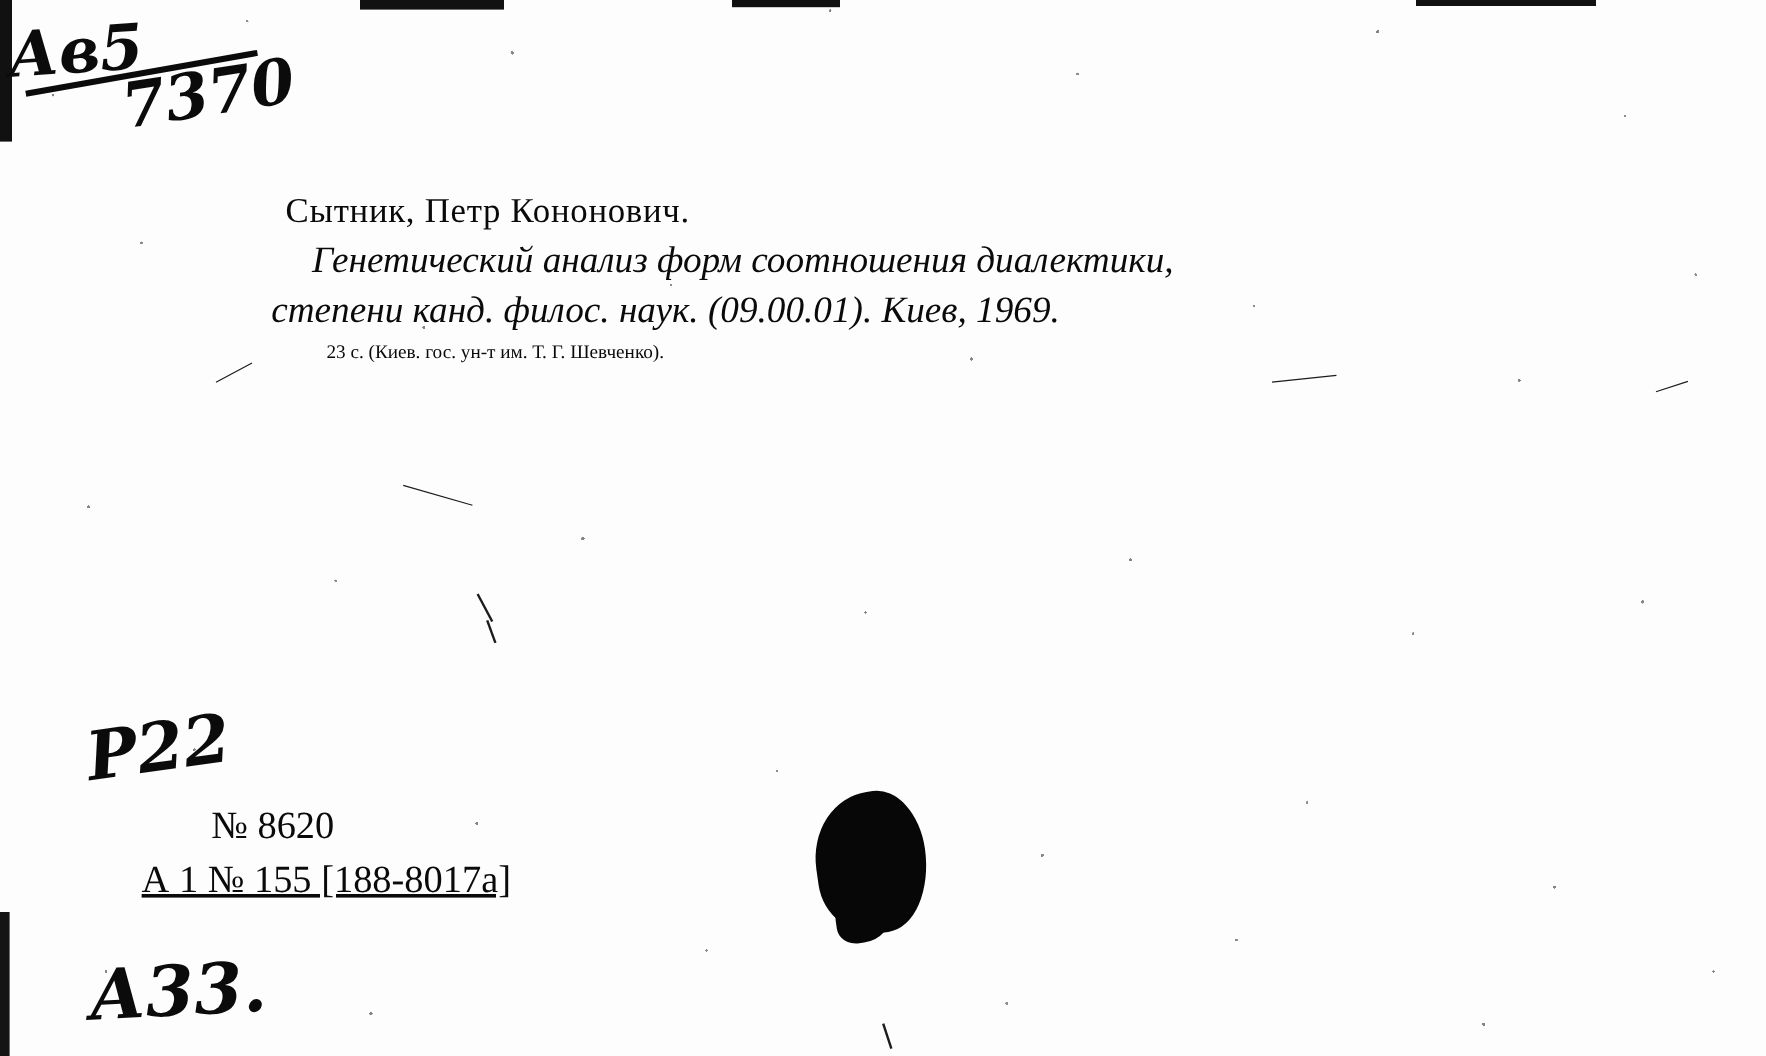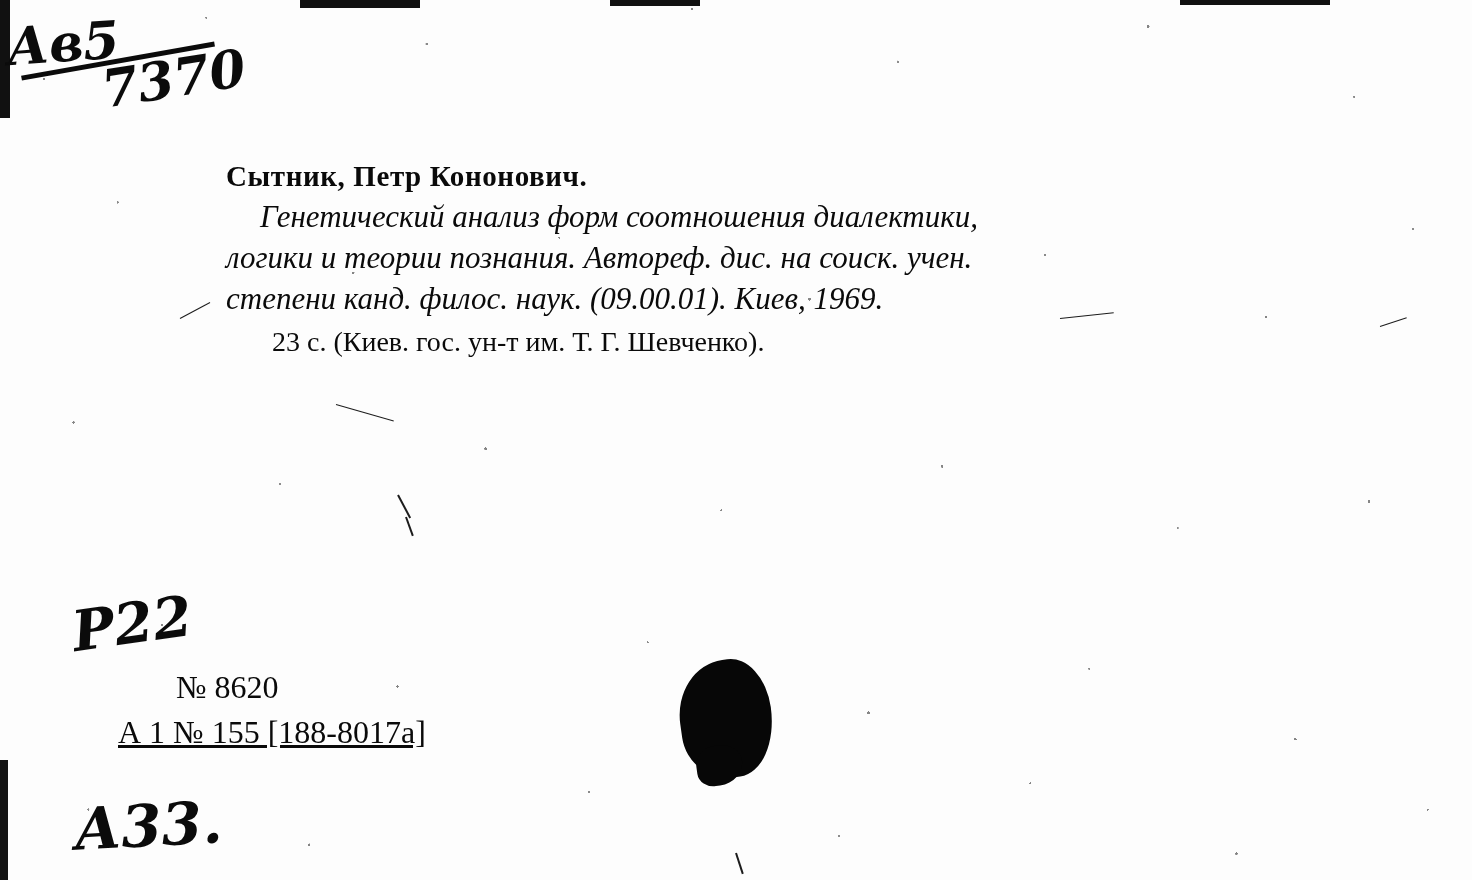--- a/index.html
+++ b/index.html
@@ -81,37 +81,37 @@
   }
 
   
   .record {
     position: absolute;
     left: 226px;
     top: 160px;
     width: 1170px;
   }
   .rec-author {
-    font-weight: bold;
+    font-weight: normal;
     font-size: 29px;
     letter-spacing: 0.6px;
-    margin: 0 0 4px 0;
+    margin: 0 0 4px 12px;
   }
   .rec-line {
     font-size: 31px;
     line-height: 1.32;
     margin: 0;
     white-space: nowrap;
     font-style: italic;
   }
   .rec-line.first {
     text-indent: 34px;
   }
   .rec-note {
-    font-size: 28px;
+    font-size: 16px;
     margin: 6px 0 0 46px;
     white-space: nowrap;
   }
 
   
   .stamp-block {
     position: absolute;
     left: 118px;
     top: 665px;
     font-size: 32px;
@@ -207,21 +207,20 @@
 
   <div class="hand" id="hand-top">
     <span>Ав5</span>
     <span class="strike"></span>
     <span class="num">7370</span>
   </div>
 
   <div class="record">
     <p class="rec-author">Сытник, Петр Кононович.</p>
     <p class="rec-line first">Генетический анализ форм соотношения диалектики,</p>
-    <p class="rec-line">логики и теории познания. Автореф. дис. на соиск. учен.</p>
     <p class="rec-line">степени канд. филос. наук. (09.00.01).    Киев, 1969.</p>
     <p class="rec-note">23 с. (Киев. гос. ун-т им. Т. Г. Шевченко).</p>
   </div>
 
   <div class="hand" id="hand-p22">Р22</div>
 
   <div class="stamp-block">
     <div class="sb-1">№ 8620</div>
     <div class="sb-2">А 1 № 155 [188-8017а]</div>
   </div>

